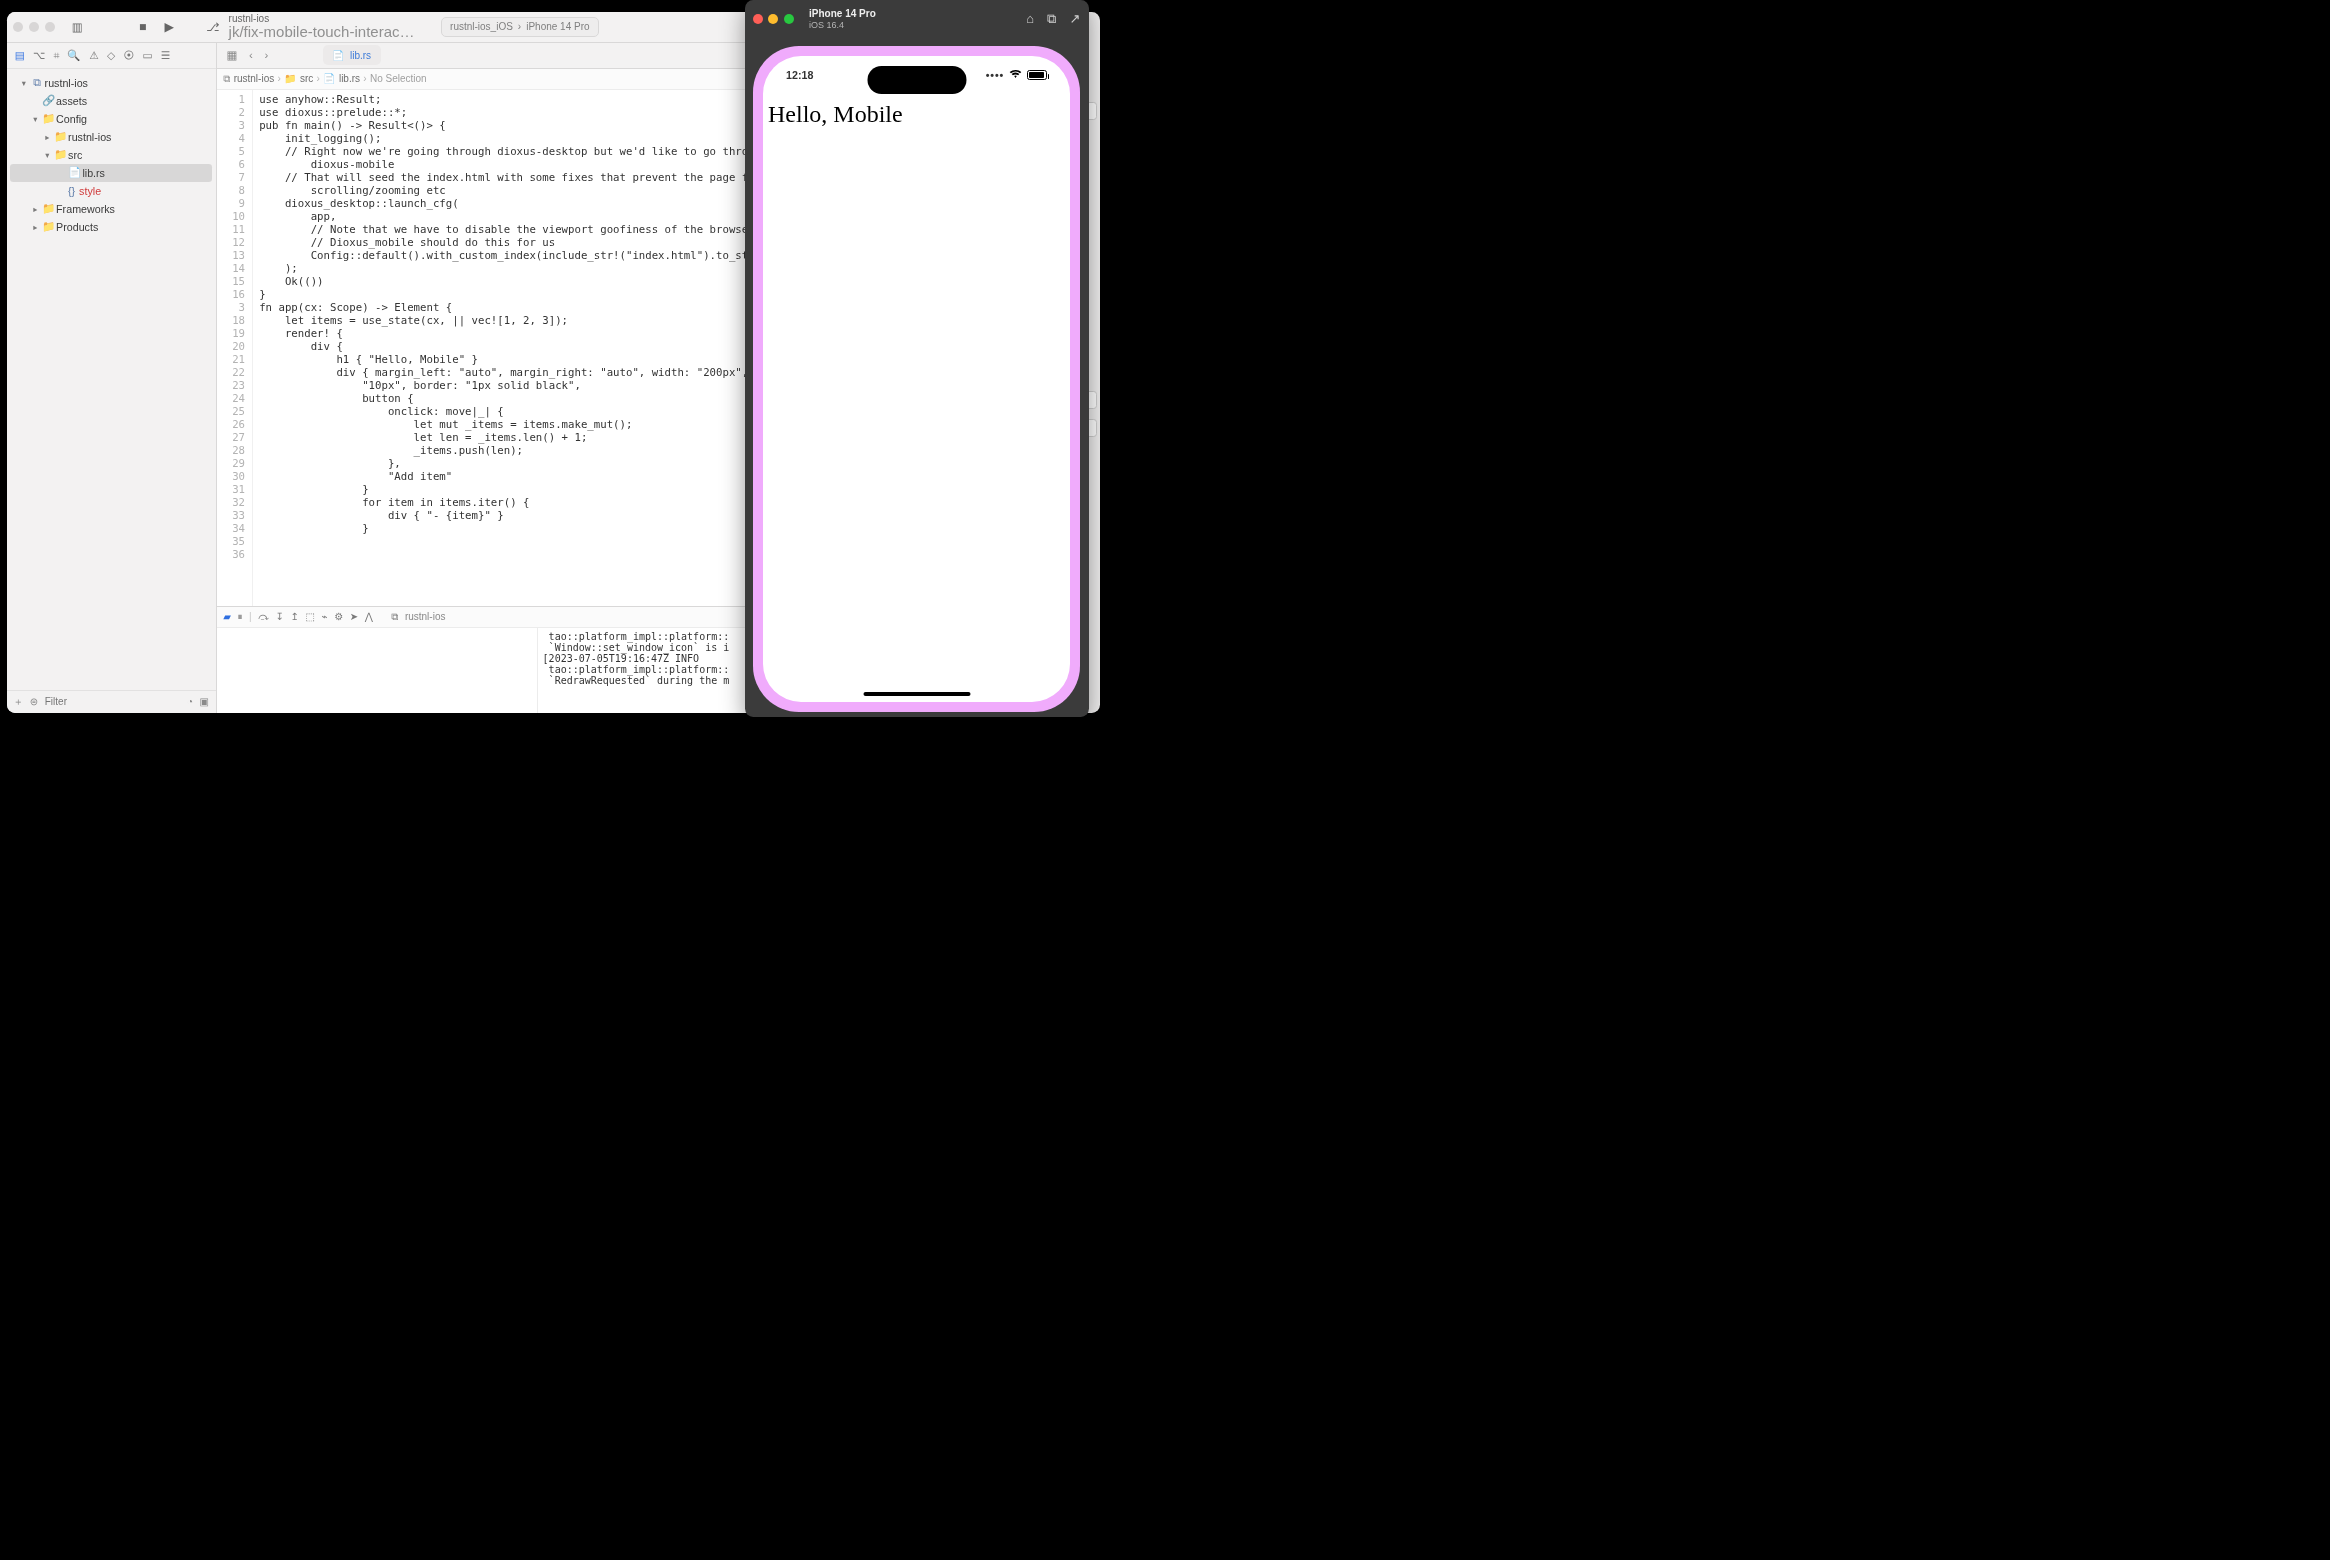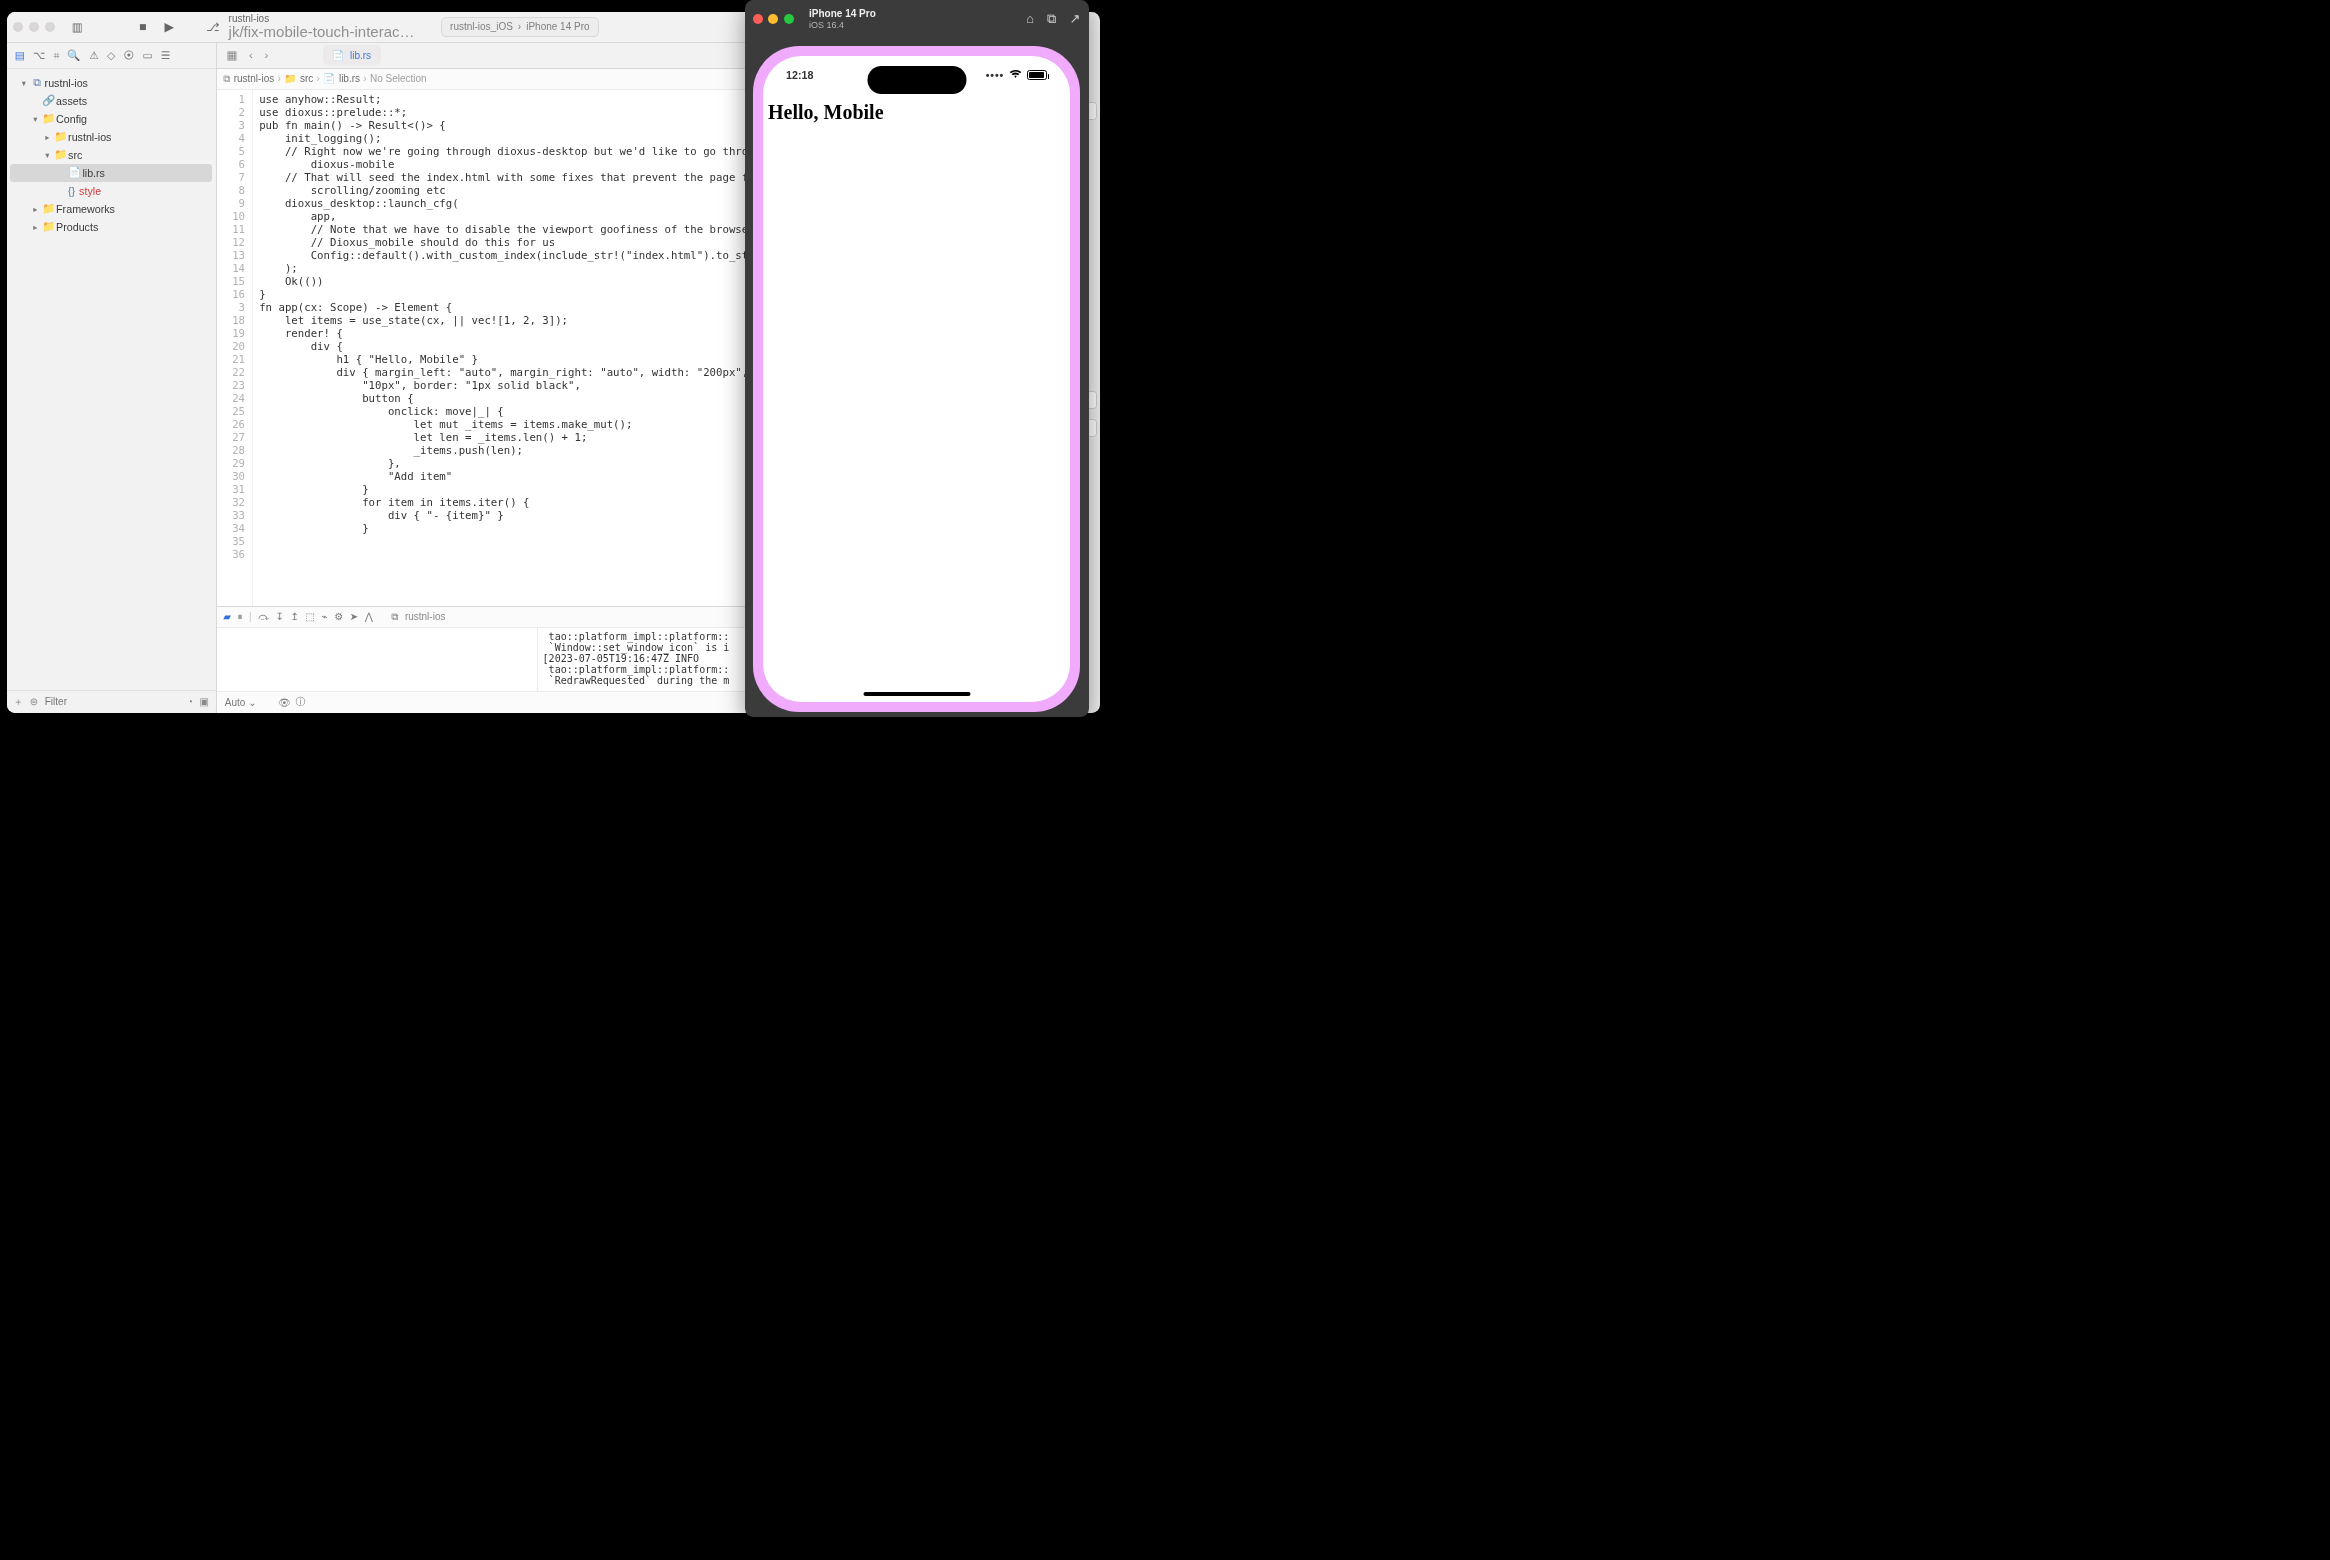--- a/index.html
+++ b/index.html
@@ -122,21 +122,21 @@
   }
   .dynamic-island{position:absolute;top:10px;left:50%;transform:translateX(-50%);width:99px;height:28px;background:#000;border-radius:16.4px;}
   .statusbar{height:38px;display:flex;align-items:center;justify-content:space-between;padding:0 23px;font-weight:600;}
   .status-right{display:flex;gap:5px;align-items:center;}
   .wifi{width:13px;height:10px;display:inline-block;}
   .batt{width:20px;height:10px;border:1.2px solid #000;border-radius:2.5px;position:relative;}
   .batt::after{content:"";position:absolute;right:-3.3px;top:2.5px;width:1.6px;height:5px;background:#000;border-radius:0.8px;}
   .batt .fill{position:absolute;left:0.8px;top:0.8px;bottom:0.8px;right:2.5px;background:#000;border-radius:0.8px;}
 
   .app-content{padding:0 5px;font-family:Georgia,"Times New Roman",serif;}
-  .app-content h1{font-size:20px;font-weight:700;margin:6.6px 0 13px 0;color:#000;}
+  .app-content h1{font-size:24px;font-weight:400;margin:6.6px 0 13px 0;color:#000;}
   .card{width:168px;margin:0 auto;border:0.8px solid #000;padding:8.2px;}
   .add-btn{display:inline-block;background:#e6e6e6;border:0.8px solid #c9c9c9;border-radius:6.6px;color:#1f6fe0;font-family:-apple-system,sans-serif;font-size:10.7px;padding:1.6px 8.2px;margin-bottom:5px;}
   .list-item{font-size:13px;line-height:1.25;color:#000;}
   .home-indicator{position:absolute;bottom:6.6px;left:50%;transform:translateX(-50%);width:107px;height:4.1px;background:#000;border-radius:2.5px;}
 
   
   .inspector-strip{position:absolute;right:0;top:11.5px;width:21.4px;height:701px;background:#efeeee;border-left:0.8px solid #dadada;border-radius:0 8.2px 8.2px 0;}
   .inspector-strip .knob{height:18px;margin:90px 3.3px 0 3.3px;border:0.8px solid #cfcfcf;border-radius:3.3px;background:#fff;}
   .inspector-strip .knob+.knob{margin-top:271px;}
 </style>
@@ -326,37 +326,20 @@
           <span style="color:#8a8a8a">rustnl-ios</span>
         </div>
         <div class="debug-body">
           <div class="debug-vars"></div>
           <div class="debug-console" id="console"> tao::platform_impl::platform::
  `Window::set_window_icon` is i
 [2023-07-05T19:16:47Z INFO
  tao::platform_impl::platform::
  `RedrawRequested` during the m</div>
         </div>
-        <div class="debug-footer">
-          <div class="cell">
-            <span><span>Auto</span> ⌄</span>
-          </div>
-          <div class="cell" style="margin-left:5px">
-              <span>👁</span>
-              <span>ⓘ</span>
-            </div>
-          <div class="cell" style="margin-left:auto">
-              <span>⊜</span>
-              <input placeholder="Filter" style="">
-            </div>
-          <div class="sep"></div>
-          <div class="cell">
-            <span><span>All Output</span> ⌄</span>
-          </div>
-        </div>
       </div>
     </div>
   </div>
 </div>
 
 <div class="inspector-strip">
   <div class="knob"></div>
   <div class="knob"></div>
   <div class="knob" style="margin-top:10px"></div>
 </div>

